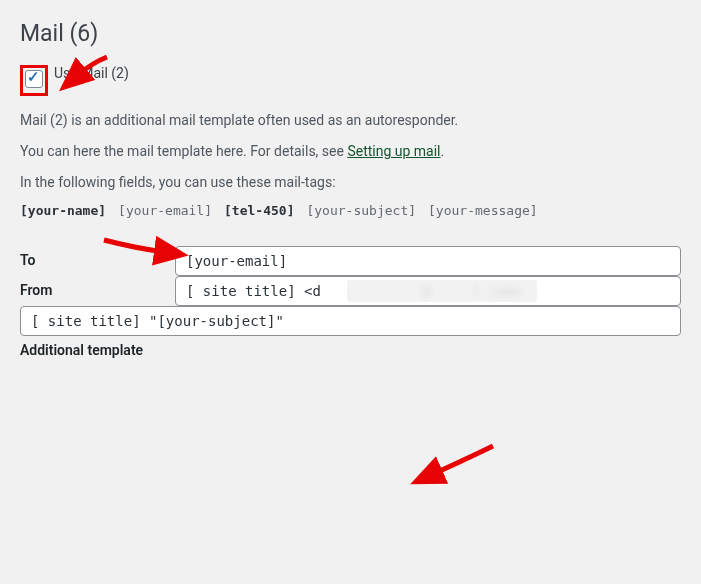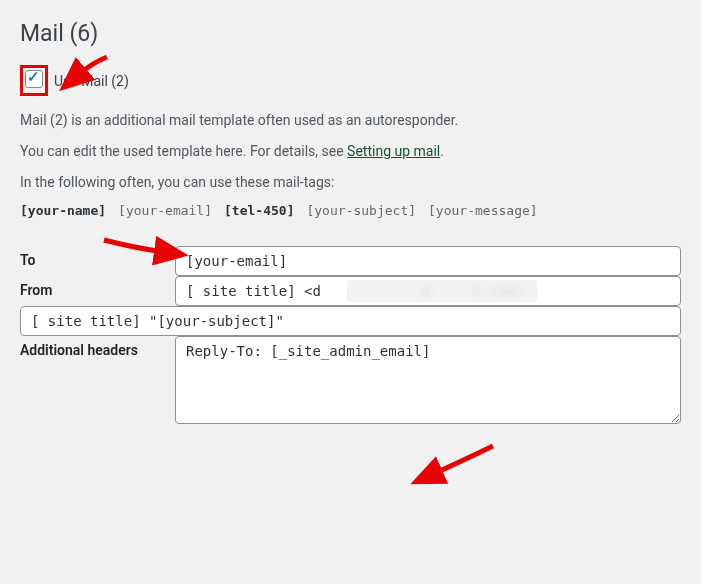--- a/index.html
+++ b/index.html
@@ -14,21 +14,20 @@
       position: relative;
     }
     h2.section-title {
       font-size: 23px;
       font-weight: 400;
       color: #3c434a;
       margin-bottom: 18px;
     }
     .checkbox-row {
       display: flex;
-      align-items: center;
       margin-bottom: 14px;
     }
     .checkbox-box {
       border: 3px solid #e70303;
       padding: 2px 2px 5px 2px;
       display: inline-flex;
       align-items: center;
       margin-right: 6px;
     }
     input[type="checkbox"] {
@@ -135,24 +134,24 @@
 <div class="checkbox-row">
   <span class="checkbox-box">
     <input type="checkbox" checked="" style="">
   </span>
   <span class="checkbox-label">Use Mail (2)</span>
 </div>
 
 <p class="desc-line">Mail (2) is an additional mail template often used as an autoresponder.</p>
 
 <p class="desc-line">
-  <span>You can edit the used template here. For details, see </span><a href="#">Setting up mail</a><span>.</span>
+  <span>You can here the mail template here. For details, see </span><a href="#">Setting up mail</a><span>.</span>
 </p>
 
-<p class="desc-line">In the following often, you can use these mail-tags:</p>
+<p class="desc-line">In the following fields, you can use these mail-tags:</p>
 
 <div class="mail-tags" id="mail-tags-container">
     <span class="tag bold">[your-name]</span>
     <span class="tag">[your-email]</span>
     <span class="tag bold">[tel-450]</span>
     <span class="tag">[your-subject]</span>
     <span class="tag">[your-message]</span>
   </div>
 
 <div class="form-row">
@@ -170,24 +169,21 @@
   </div>
 </div>
 
 <div class="form-row">
   <div class="form-field">
     <input type="text" class="text-input" value="[_site_title] &quot;[your-subject]&quot;" style="">
   </div>
 </div>
 
 <div class="form-row">
-  <div class="form-label">Additional headers</div>
-  <div class="form-field">
-    <textarea class="text-input" id="add-headers" style="">Reply-To: [_site_admin_email]</textarea>
-  </div>
+  <div class="form-label">Additional template</div>
 </div>
 
 <div class="arrow" style="left:72px; top:53px;">
   <svg width="40" height="28">
     <defs>
       <marker id="ah1" markerWidth="8" markerHeight="8" refX="2" refY="3" orient="auto">
         <path d="M0,0 L0,6 L7,3 z" fill="#e70303"></path>
       </marker>
     </defs>
     <path d="M35,4 Q20,10 6,22" stroke="#e70303" stroke-width="5" fill="none" marker-end="url(#ah1)"></path>

